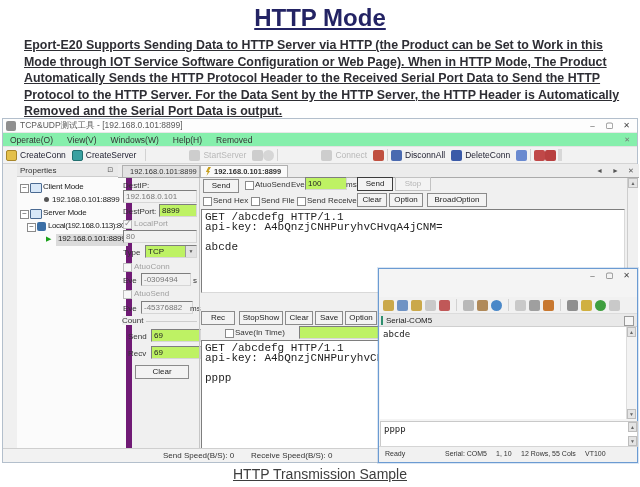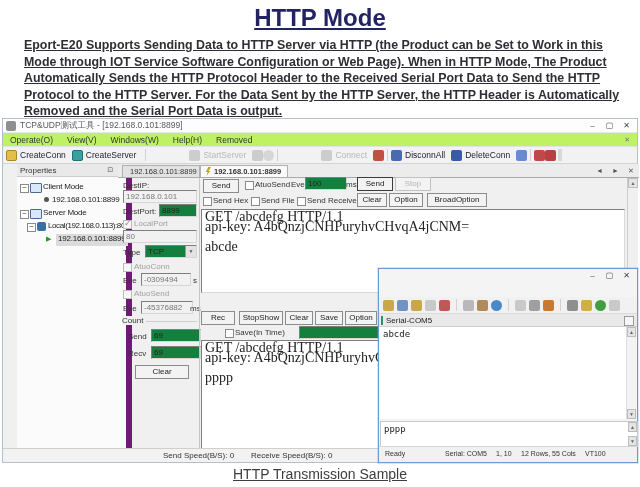--- a/index.html
+++ b/index.html
@@ -8,44 +8,44 @@
   .abs{position:absolute;text-decoration:underline;}
 
   
   .doc-title{left:0;top:4px;width:640px;text-align:center;font-size:24px;font-weight:700;color:#232364;}
   .doc-body{left:24px;top:37px;width:598px;font-size:12.4px;line-height:16.6px;font-weight:600;color:#2e2e34;}
   .doc-caption{left:0;top:466px;width:640px;text-align:center;font-size:14px;color:#3d3d3d;}
 
   
   .lbl{position:absolute;font-size:8px;color:#333;white-space:nowrap;}
   .glbl{color:#a0a0a0;}
-  .fin{position:absolute;background:#15803d;border:1px solid;border-color:#7e7e7e #d6d6d6 #d6d6d6 #7e7e7e;
+  .fin{position:absolute;background:#bef264;border:1px solid;border-color:#7e7e7e #d6d6d6 #d6d6d6 #7e7e7e;
        font-size:8px;color:#222;padding:1px 2px;height:9px;line-height:9px;white-space:nowrap;overflow:hidden;}
   .fin.gray{background:#f1f1f1;color:#777;}
   .btn{position:absolute;background:#f3f3f3;border:1px solid #8b8b8b;font-size:8px;color:#222;
        text-align:center;height:12px;line-height:12px;overflow:hidden;white-space:nowrap;}
   .btn.dis{color:#b5b5b5;border-color:#c2c2c2;}
   .btn.def{border-color:#3c3c3c;}
   .cb{position:absolute;width:7px;height:7px;background:#fff;border:1px solid #8a8a8a;}
   .cb.gray{border-color:#bcbcbc;background:#f7f7f7;}
   .cb .ck{position:absolute;left:0;top:-3px;font-size:9px;color:#8f8f8f;}
-  .pre{margin:0;font-family:Liberation Serif, serif;font-size:14px;line-height:10px;color:#222;white-space:pre;}
+  .pre{margin:0;font-family:Liberation Mono, monospace;font-size:11px;line-height:10px;color:#222;white-space:pre;}
   .vline{position:absolute;width:1px;background:#c6c6c6;}
   .icon{display:inline-block;width:11px;height:11px;border-radius:2px;flex:0 0 auto;}
   .sep{display:inline-block;width:1px;height:12px;background:#d2d2d2;margin:0 3px;flex:0 0 auto;}
 
   
   .win{position:absolute;left:2px;top:118px;width:636px;height:345px;background:#f0f0f0;
        border:1px solid #b3bfcc;box-sizing:border-box;}
   .titlebar{position:absolute;left:0;top:0;width:100%;height:14px;background:#fdfdfd;
             display:flex;align-items:center;border-bottom:1px solid #e8e8e8;box-sizing:border-box;}
   .titlebar .t{font-size:8.5px;color:#5a5a5a;margin-left:4px;white-space:nowrap;}
   .wctl{position:absolute;top:0;right:2px;display:flex;}
   .wctl span{width:17px;height:13px;text-align:center;font-size:8px;line-height:13px;color:#444;}
-  .menubar{position:absolute;left:0;top:14px;width:100%;height:14px;background:#bef264;
+  .menubar{position:absolute;left:0;top:14px;width:100%;height:14px;background:#86efac;
            display:flex;align-items:center;border-bottom:1px solid #e2e2e2;box-sizing:border-box;}
   .menubar .mi{font-size:8.5px;color:#333;padding:0 7px;white-space:nowrap;}
   .toolbar{position:absolute;left:0;top:28px;width:100%;height:17px;background:#f2f2f2;
            display:flex;align-items:center;border-bottom:1px solid #d4d4d4;box-sizing:border-box;padding-left:3px;}
   .tbtn{display:inline-flex;align-items:center;gap:3px;font-size:8.5px;color:#223;margin-right:6px;white-space:nowrap;}
   .tbtn.dis{color:#b8b8b8;padding-left:40px;}
   .app-icon{width:10px;height:10px;background:#8f8f8f;border-radius:2px;margin-left:3px;flex:0 0 auto;}
 
   
   .panel{position:absolute;left:0;top:45px;width:115px;height:286px;background:#fbfbfb;

